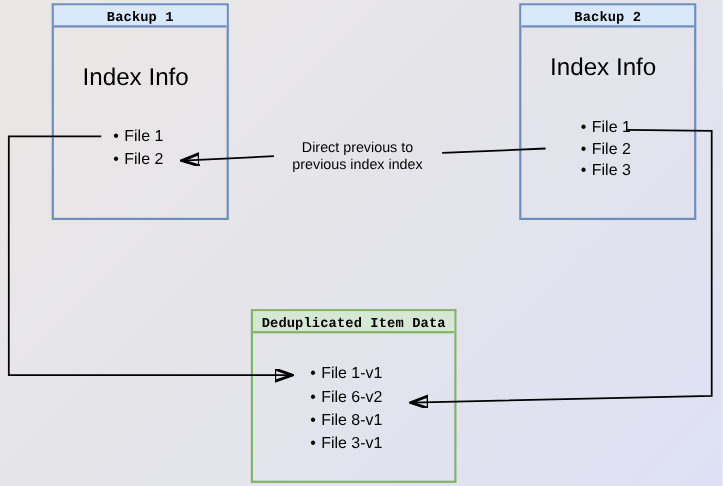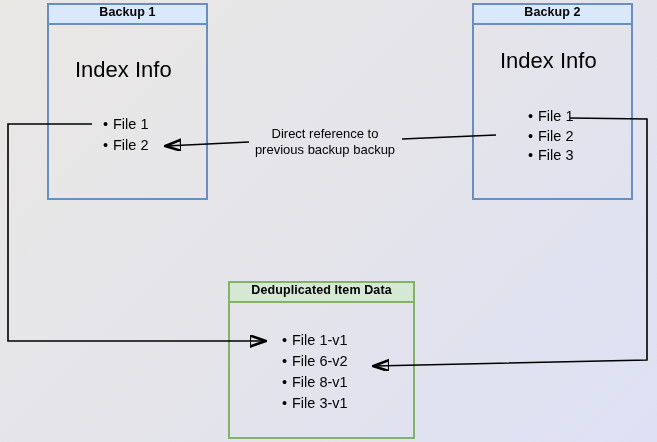--- a/index.html
+++ b/index.html
@@ -15,23 +15,24 @@
     position:absolute;
     box-sizing:border-box;
     border:2px solid;
     background:transparent;
   }
   .box.blue{border-color:#6C8EBF;}
   .box.green{border-color:#82B366;}
   .box-header{
     height:18px;
     border-bottom:2px solid;
-    display:flex;align-items:flex-start;justify-content:center;
+    display:flex;align-items:flex-end;justify-content:center;
     font-weight:bold;font-size:12.5px;
     letter-spacing:0.1px;
+    font-family:Liberation Mono, monospace;
   }
   .blue .box-header{background:#DAE8FC;border-color:#6C8EBF;}
   .green .box-header{background:#D5E8D4;border-color:#82B366;}
   #backup1{left:47px;top:3px;width:161px;height:197px;}
   #backup2{left:448px;top:3px;width:161px;height:197px;margin-left:24px;}
   #dedup{left:228px;top:281px;width:187px;height:158px;}
   .index-label{
     position:absolute;
     font-size:22px;line-height:20px;
     white-space:nowrap;
@@ -101,22 +102,22 @@
     </div>
     <ul class="files">
         <li>File 1-v1</li>
         <li>File 6-v2</li>
         <li>File 8-v1</li>
         <li>File 3-v1</li>
       </ul>
   </div>
 
   <div class="annotation">
-    <div>Direct reference to</div>
-    <div>previous backup backup</div>
+    <div>Direct previous to</div>
+    <div>previous index index</div>
   </div>
 
   <svg class="arrows" width="657" height="442" viewBox="0 0 657 442">
     <defs>
       <marker id="arrowhead" markerWidth="11" markerHeight="8" refX="9.5" refY="3.5" orient="auto">
         <path d="M0,0 L10,3.5 L0,7 Z" fill="#000000" stroke="none"></path>
       </marker>
     </defs>
 
     <path d="M 92 124 H 8 V 341 H 265" marker-end="url(#arrowhead)"></path>

